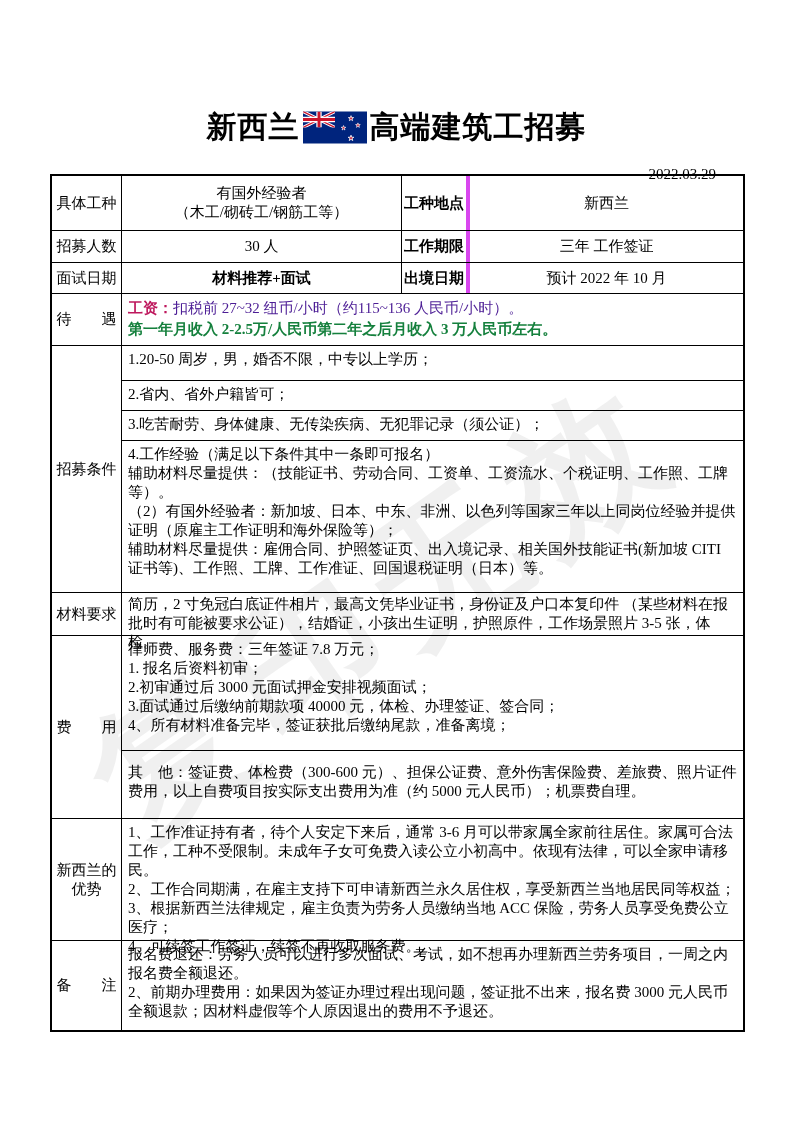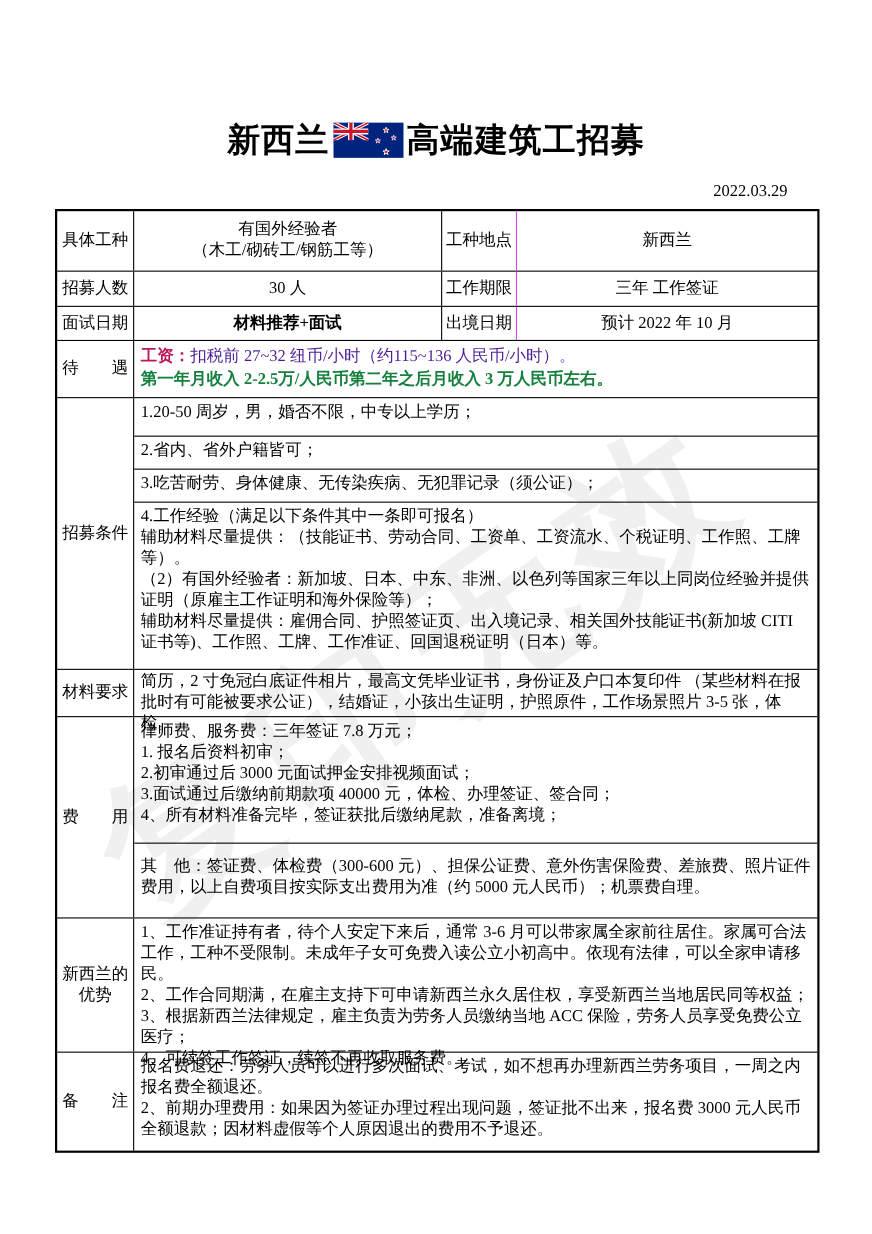--- a/index.html
+++ b/index.html
@@ -22,30 +22,30 @@
     display:flex;justify-content:center;align-items:center;
     font-size:30px;font-weight:bold;letter-spacing:1px;
   }
   .flag{width:64px;height:43px;margin:0 3px;display:block;}
   .date{
     position:absolute;top:166px;left:50px;width:666px;z-index:2;
     text-align:right;font-size:15px;
   }
   
   .tbl{
-    position:absolute;top:190px;left:50px;width:695px;z-index:1;
+    position:absolute;top:174px;left:50px;width:695px;z-index:1;
     border:2px solid #000;box-sizing:border-box;
     font-size:15px;line-height:19px;background:transparent;
   }
   .tr{display:flex;border-bottom:1px solid #000;box-sizing:border-box;background:transparent;}
   .tr:last-child{border-bottom:none;}
   .lc{width:70px;min-width:70px;border-right:1px solid #000;box-sizing:border-box;
       display:flex;align-items:center;justify-content:center;text-align:center;padding:0 2px;}
-  .lc2{width:68px;min-width:68px;border-right:1px solid #d946ef;box-sizing:border-box;
-      display:flex;align-items:center;justify-content:center;text-align:center;padding:0 2px;}
+  .lc2{width:68px;min-width:68px;border-right:4px solid #d946ef;box-sizing:border-box;
+      display:flex;align-items:center;justify-content:center;text-align:center;padding:0 2px;font-weight:bold;}
   .c2{width:280px;min-width:280px;border-right:1px solid #000;box-sizing:border-box;}
   .c4{flex:1;box-sizing:border-box;}
   .center{display:flex;flex-direction:column;align-items:center;justify-content:center;text-align:center;}
   .subcol{flex:1;display:flex;flex-direction:column;min-width:0;}
   .sub{border-bottom:1px solid #000;padding:4px 6px;box-sizing:border-box;}
   .sub:last-child{border-bottom:none;}
   .pad{padding:4px 6px;box-sizing:border-box;}
   p{margin:0;}
   .b{font-weight:bold;}
   .navy{color:#be185d;font-weight:bold;}

